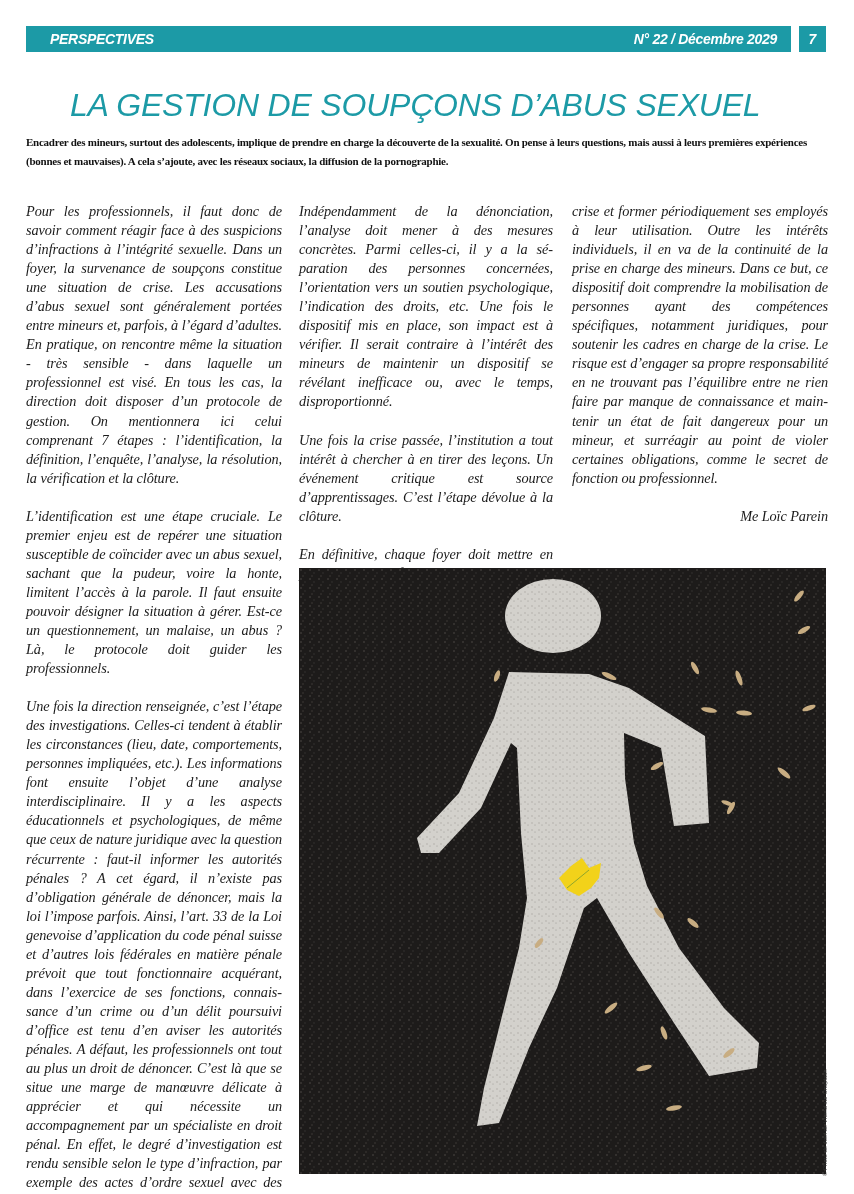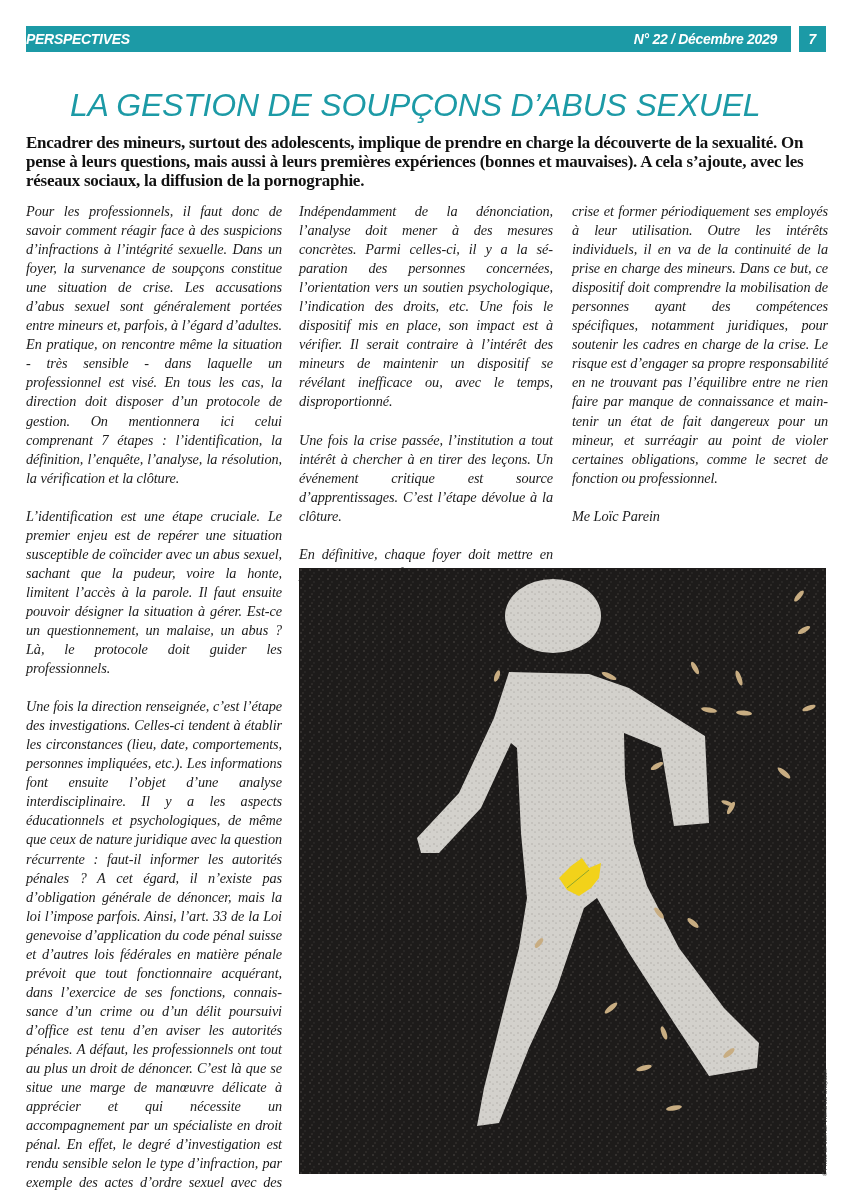--- a/index.html
+++ b/index.html
@@ -2,57 +2,57 @@
 <html><head>
 <meta charset="utf-8">
 <style>
   * { box-sizing: border-box; margin: 0; padding: 0; }
   html, body { width: 854px; height: 1194px; background: #ffffff; overflow: hidden; }
   body { position: relative; font-family: "Liberation Serif", "DejaVu Serif", serif; color: #1a1a1a; }
 
   .header-bar {
     position: absolute; left: 26px; top: 26px; width: 765px; height: 26px;
     background: #1c9aa6; display: flex; align-items: center; justify-content: space-between;
-    padding: 0 14px 0 0;
+    padding: 0 14px 0 24px;
   }
   .header-section, .header-issue {
     color: #ffffff; font-family: "Liberation Sans", "DejaVu Sans", sans-serif;
     font-weight: bold; font-style: italic; font-size: 14px; letter-spacing: -0.3px;
   }
   .page-number-box {
     position: absolute; left: 799px; top: 26px; width: 27px; height: 26px;
     background: #1c9aa6; color: #ffffff; display: flex; align-items: center; justify-content: center;
     font-family: "Liberation Sans", "DejaVu Sans", sans-serif; font-weight: bold; font-style: italic; font-size: 14px;
   }
 
   .article-title {
     position: absolute; left: 26px; top: 88px; width: 800px;
     font-family: "Liberation Sans", "DejaVu Sans", sans-serif; font-weight: normal; font-style: italic;
     font-size: 32px; color: #1c9aa6; letter-spacing: -0.2px; line-height: 34px; margin-left: 44px;
   }
 
   .lead {
     position: absolute; left: 26px; top: 133px; width: 802px;
-    font-weight: bold; font-size: 17px; line-height: 19px; color: #111;
+    font-weight: bold; font-size: 11px; line-height: 19px; color: #111;
     text-align: left; letter-spacing: -0.25px;
   }
 
   .column {
     position: absolute; top: 202px; width: 256px;
     font-size: 14.3px; line-height: 19.05px; text-align: justify; hyphens: manual;
     letter-spacing: -0.1px;
   }
   .col-1 { left: 26px; }
   .col-2 { left: 299px; width: 254px; }
   .col-3 { left: 572px; width: 256px; }
   .column p { margin-bottom: 19px; font-style: italic; }
   .column p:last-child { margin-bottom: 0; }
 
   .signature {
-    text-align: left; font-style: italic; line-height: 19px;
+    text-align: right; font-style: italic; line-height: 19px;
   }
 
   .photo {
     position: absolute; left: 299px; top: 568px; width: 527px; height: 606px;
     background: #1d1b1a; overflow: hidden;
   }
   .photo svg { width: 100%; height: 100%; display: block; }
 
   .photo-credit {
     position: absolute; left: 822px; top: 1176px;

